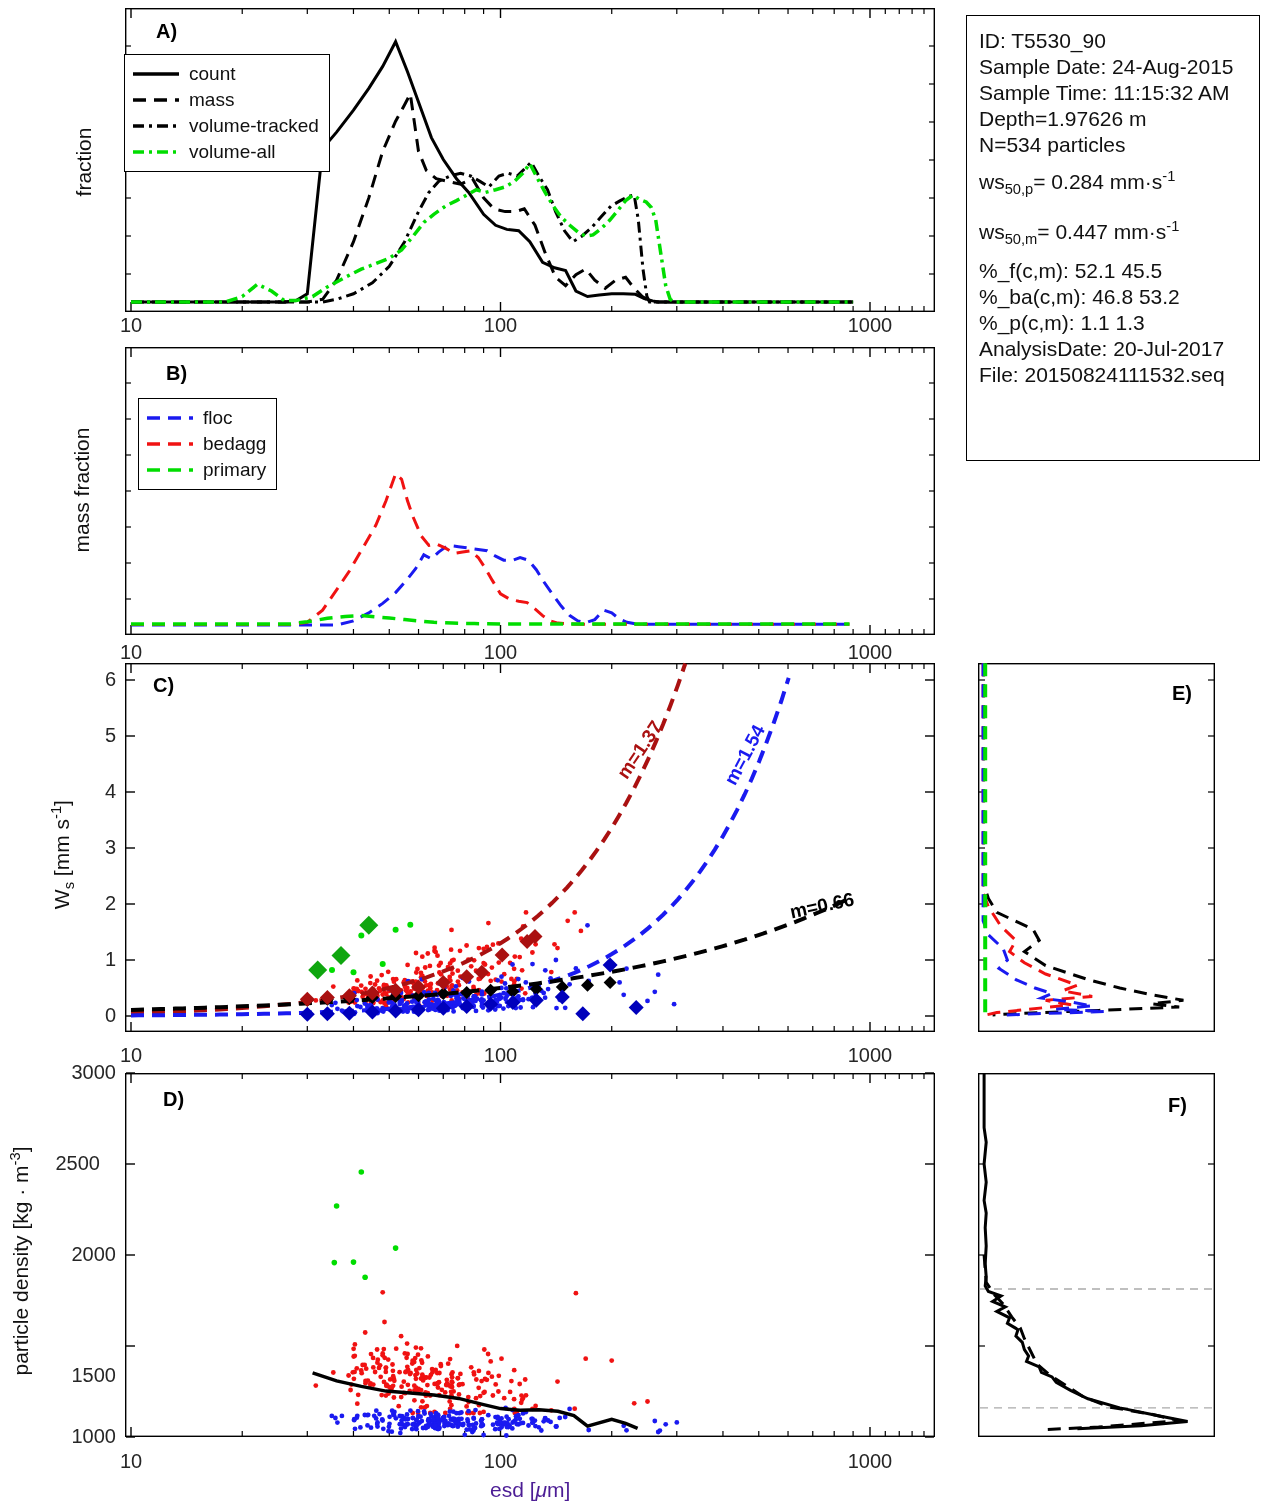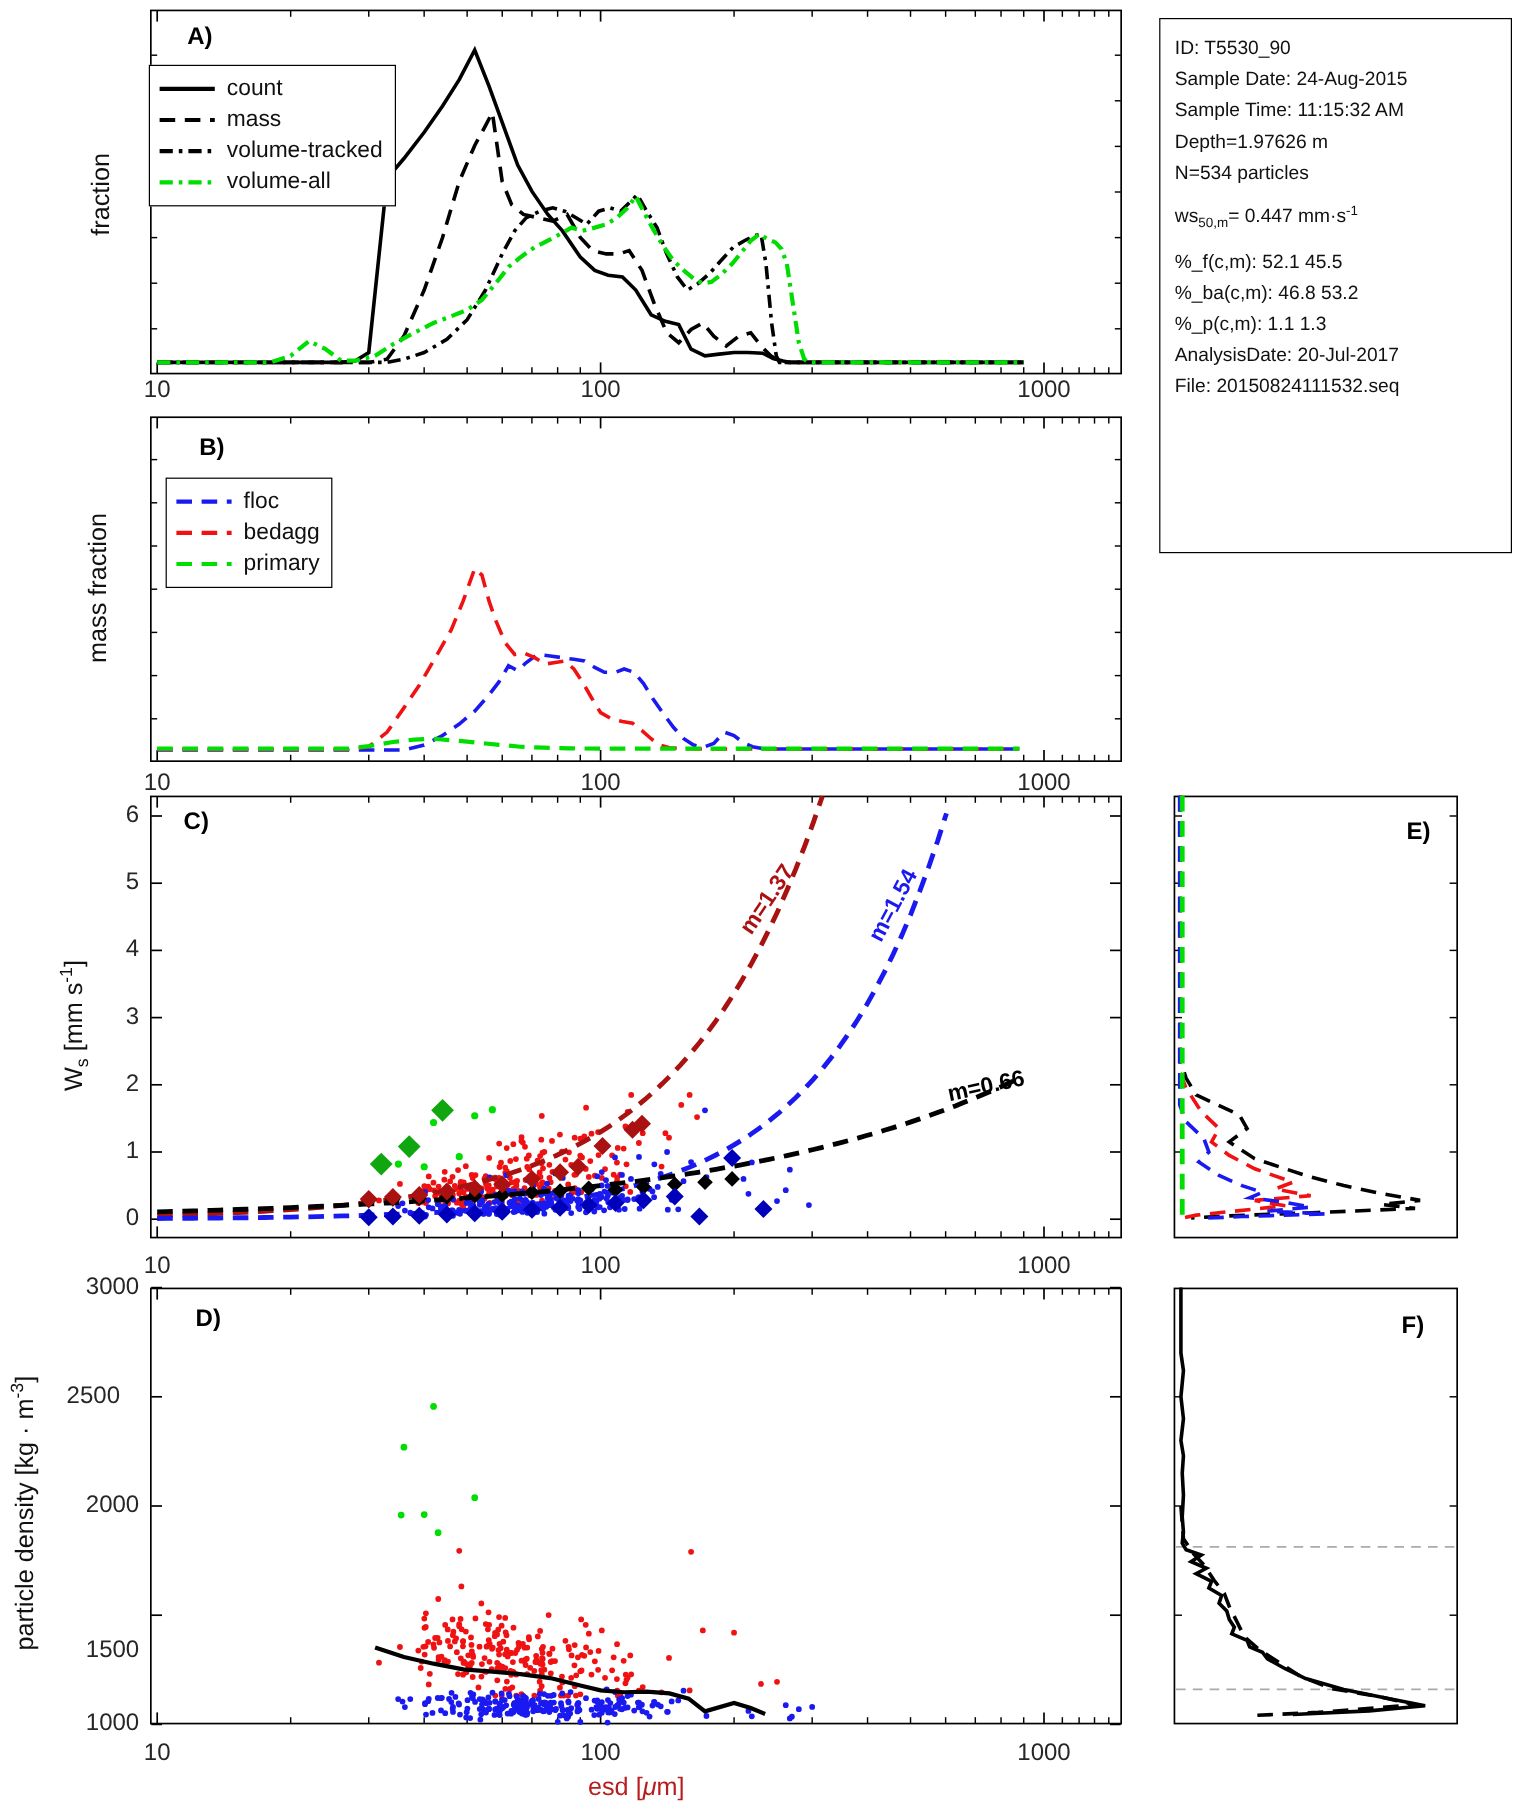--- a/index.html
+++ b/index.html
@@ -1,31 +1,31 @@
 <!DOCTYPE html>
 <html><head>
 <meta charset="utf-8">
 <style>
   html,body{margin:0;padding:0;background:#fff;}
   #fig{position:relative;width:1270px;height:1511px;background:#fff;
        font-family:"Liberation Sans","DejaVu Sans",sans-serif;color:#111;overflow:hidden;}
   svg{position:absolute;overflow:visible;}
-  .lab{position:absolute;font-size:20px;color:#b91c1c;white-space:nowrap;}
+  .lab{position:absolute;font-size:20px;color:#4c1d95;white-space:nowrap;}
   .letter{position:absolute;font-size:20px;font-weight:bold;color:#000;}
   .ylab{position:absolute;font-size:21px;color:#111;white-space:nowrap;
         transform:rotate(-90deg);transform-origin:center;}
   .xticklab{position:absolute;font-size:20px;color:#262626;transform:translateX(-50%);text-align:right;}
   .yticklab{position:absolute;font-size:20px;color:#262626;text-align:right;}
   .legend{position:absolute;border:1.3px solid #000;background:#fff;padding:6px 10px 6px 8px;}
   .legrow{display:flex;align-items:center;height:26px;}
   .legrow .txt{font-size:19px;margin-left:10px;color:#111;}
   .mlab{position:absolute;font-size:19px;font-weight:bold;white-space:nowrap;
         transform:translate(-50%,-50%) rotate(var(--r));}
   #infobox{position:absolute;left:966px;top:15px;width:268px;height:420px;
-           border:1.4px solid #000;background:#fff;padding:12px 12px;font-size:16px;line-height:26px;}
+           border:1.4px solid #000;background:#fff;padding:12px 12px;font-size:21px;line-height:26px;}
   #infobox .iline{white-space:nowrap;}
   #infobox .tall{padding:5px 0 6px 0;}
   sub{font-size:70%;}
   sup{font-size:70%;}
   .it{font-style:italic;}
 </style>
 </head>
 <body>
 
 <div id="fig">
@@ -1400,20 +1400,21 @@
       <div class="mlab" style="left: 745px; top: 755px; color: rgb(26, 26, 240); --r: -62deg;">m=1.54</div>
       <div class="mlab" style="left: 822px; top: 906px; color: rgb(0, 0, 0); --r: -12deg;">m=0.66</div>
     </div>
 
   <div id="infobox">
       <div class="iline"><span>ID: T5530_90</span></div>
       <div class="iline"><span>Sample Date: 24-Aug-2015</span></div>
       <div class="iline"><span>Sample Time: 11:15:32 AM</span></div>
       <div class="iline"><span>Depth=1.97626 m</span></div>
       <div class="iline"><span>N=534 particles</span></div>
+      <div class="iline tall"><span>ws</span><sub>50,p</sub><span>= 0.284 mm·s</span><sup>-1</sup></div>
       <div class="iline tall"><span>ws</span><sub>50,m</sub><span>= 0.447 mm·s</span><sup>-1</sup></div>
       <div class="iline"><span>%_f(c,m): 52.1 45.5</span></div>
       <div class="iline"><span>%_ba(c,m): 46.8 53.2</span></div>
       <div class="iline"><span>%_p(c,m): 1.1 1.3</span></div>
       <div class="iline"><span>AnalysisDate: 20-Jul-2017</span></div>
       <div class="iline"><span>File: 20150824111532.seq</span></div>
     </div>
 
   <div id="tickrows"></div>
 <div class="yticklab" style="left: 88px; width: 28px; top: 1004px;">0</div>

